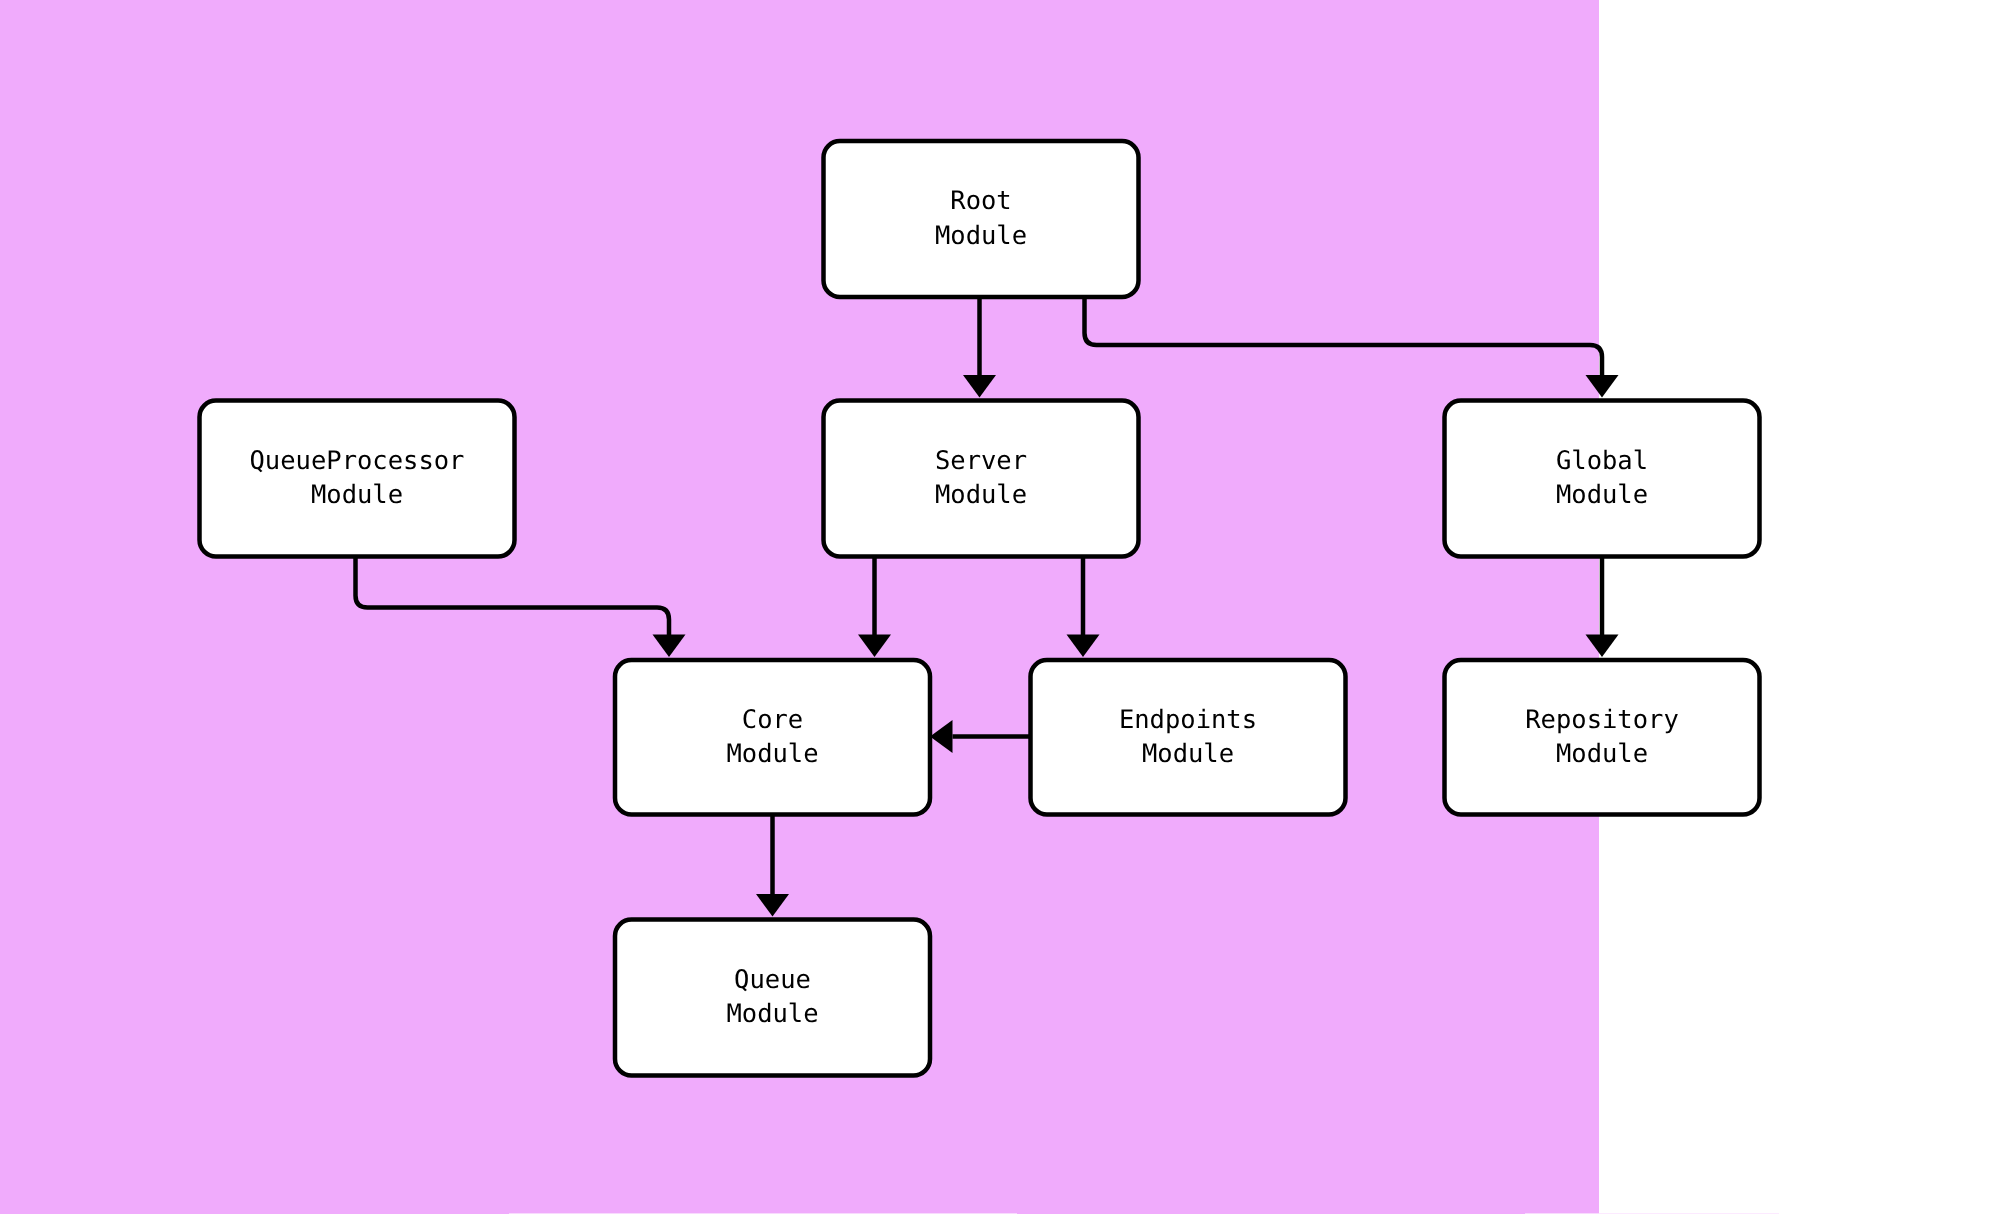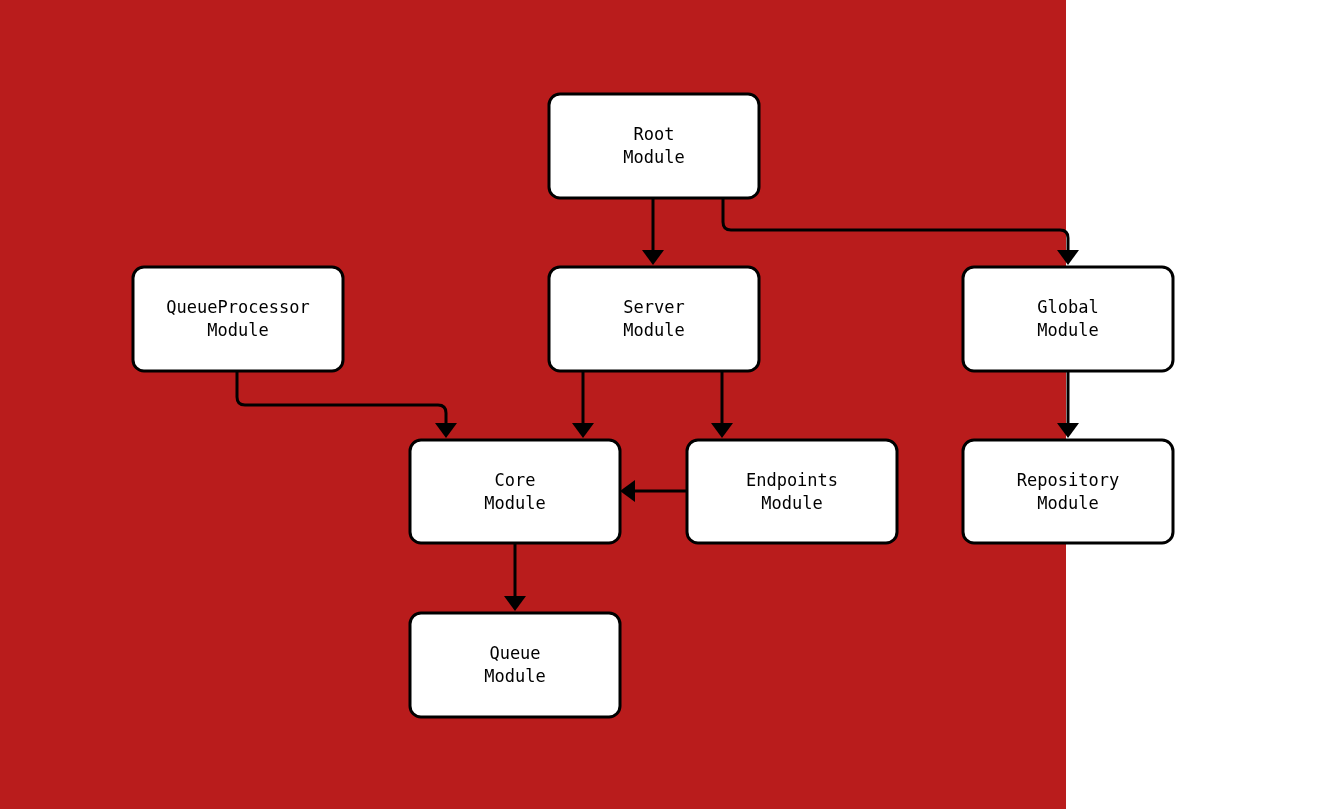--- a/index.html
+++ b/index.html
@@ -10,21 +10,21 @@
   body {
     width: 1337px;
     height: 809px;
     overflow: hidden;
     font-family: "DejaVu Sans Mono", monospace;
   }
   #diagram-root {
     position: relative;
     width: 1066px;
     height: 809px;
-    background: #b91c1c;
+    background: #f0abfc;
   }
   svg#diagram-svg {
     display: block;
     width: 1337px;
     height: 809px;
   }
   .node-box {
     fill: #ffffff;
     stroke: #000000;
     stroke-width: 3;

